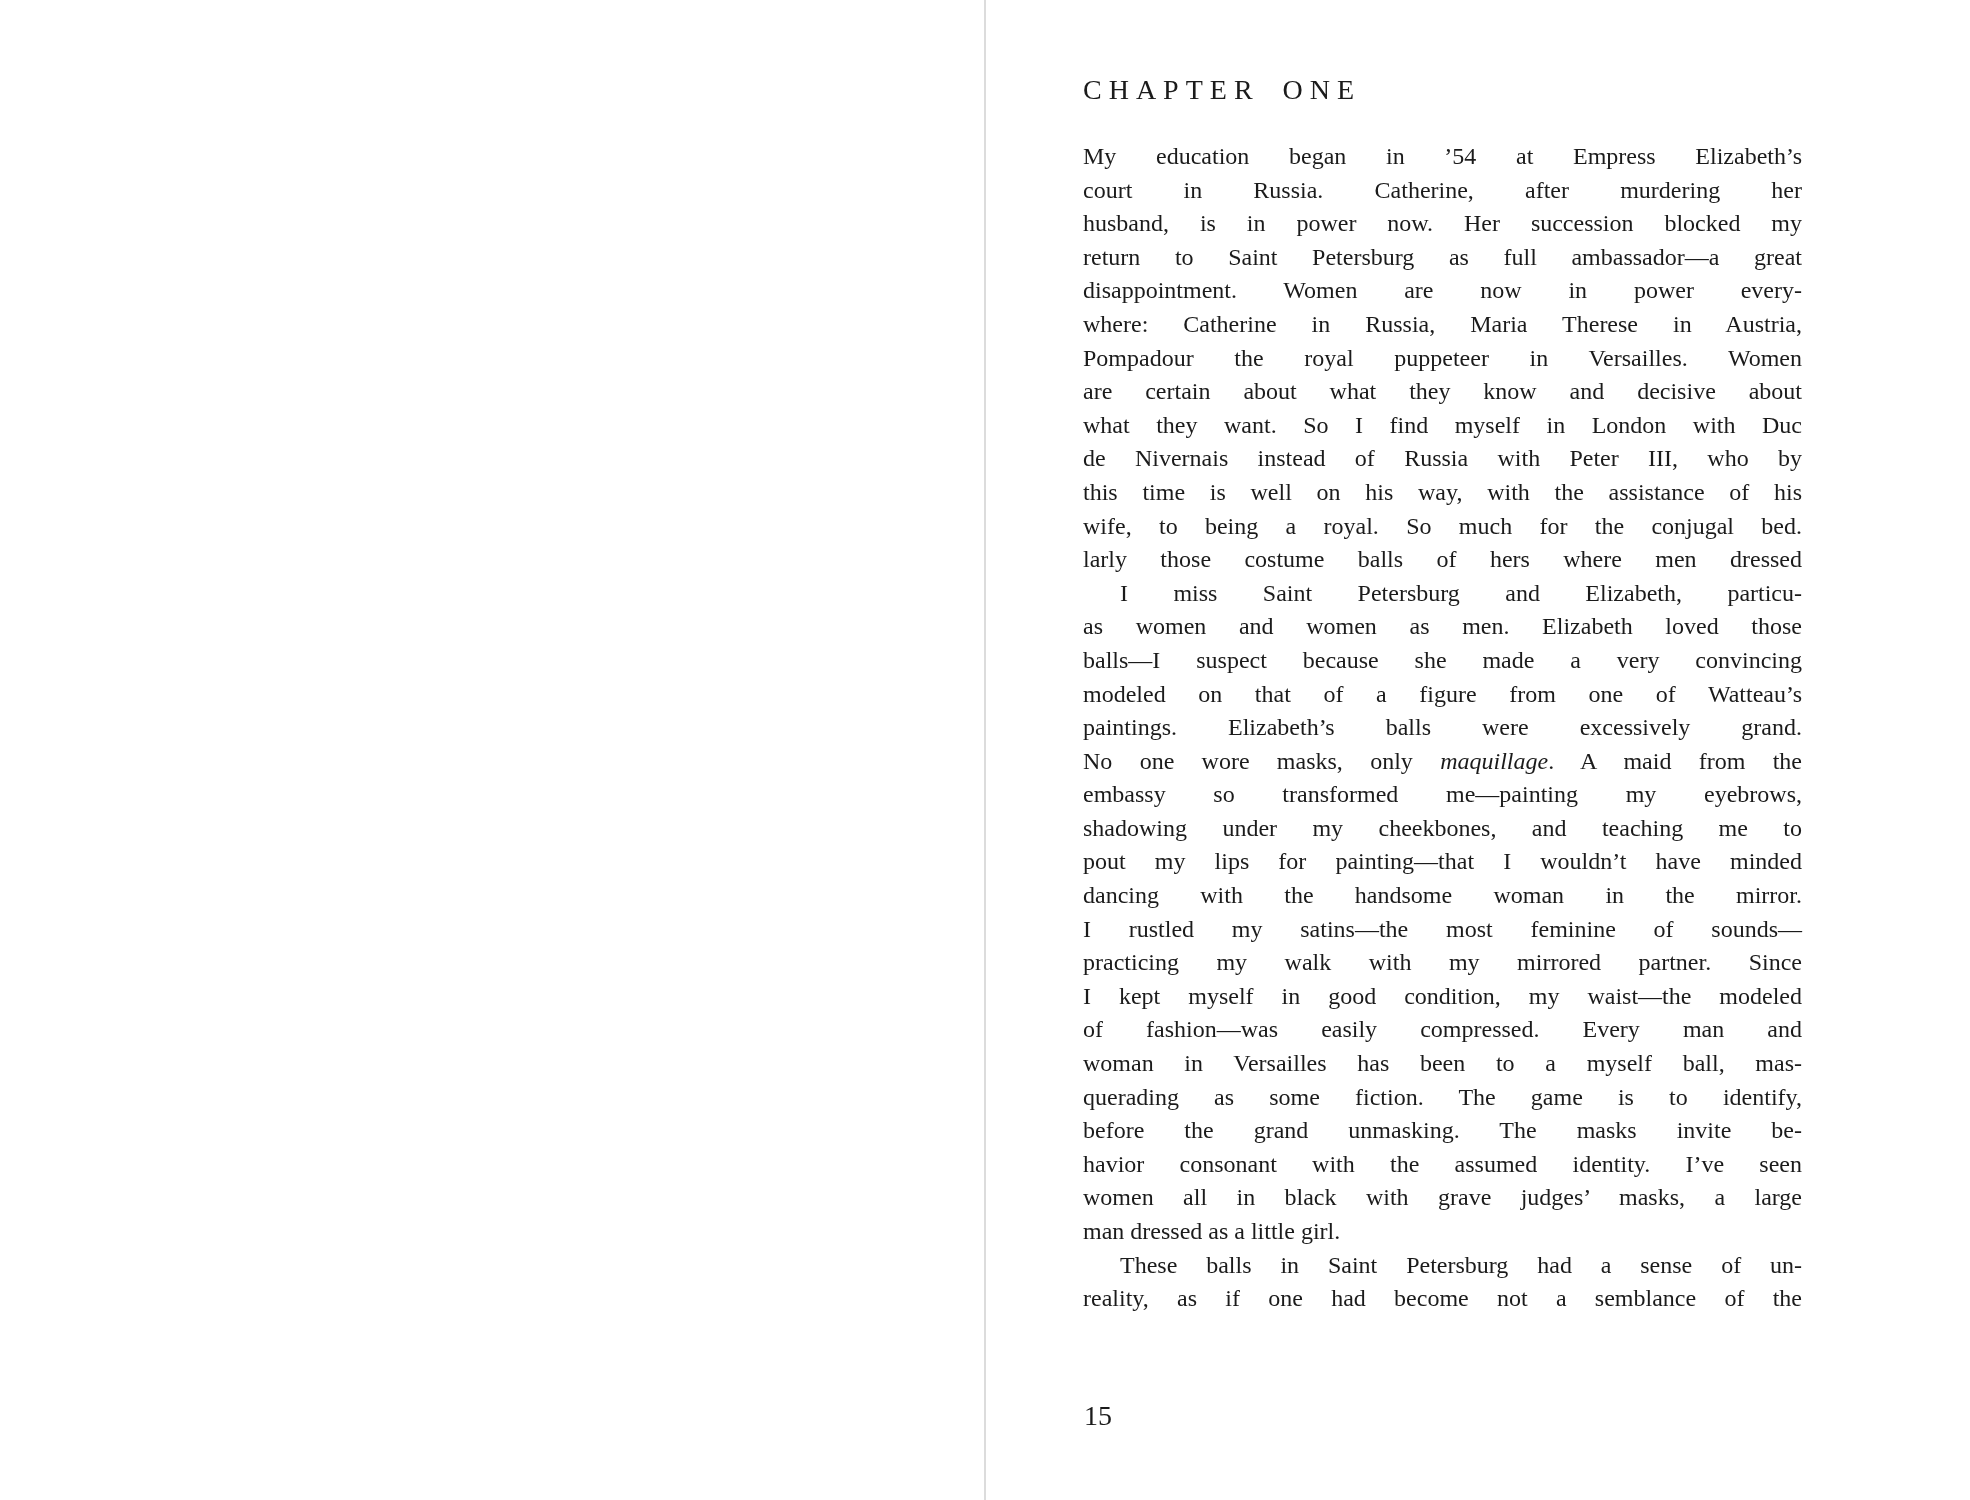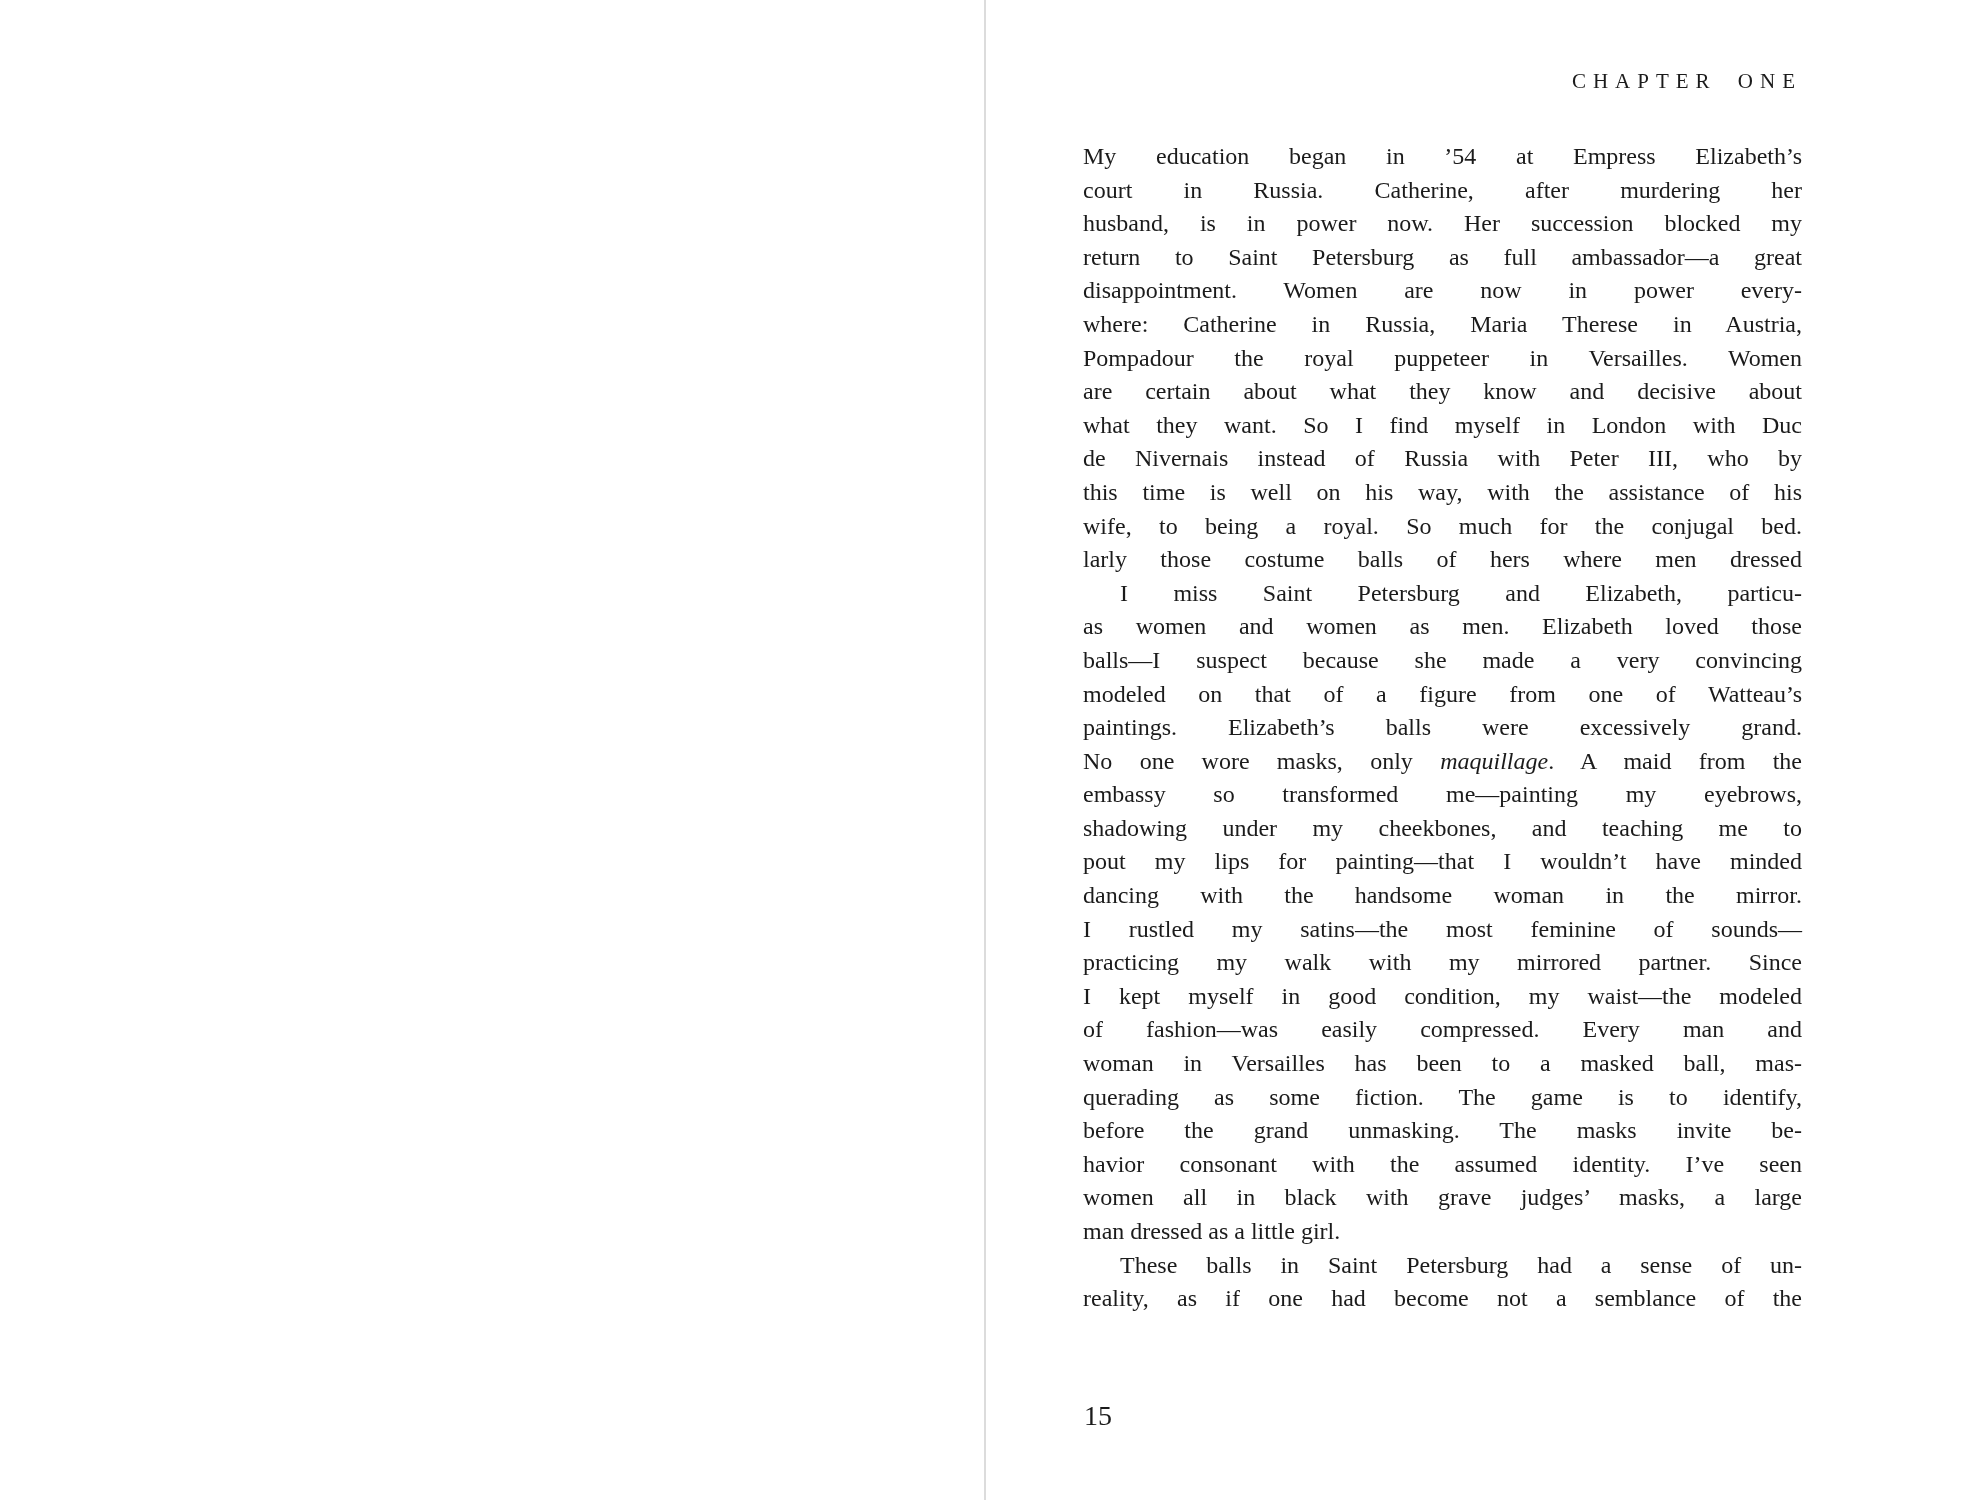--- a/index.html
+++ b/index.html
@@ -23,24 +23,24 @@
     position: absolute;
     left: 984px;
     top: 0;
     width: 2px;
     height: 1500px;
     background: #dcdcdc;
   }
   .chapter-title {
     position: absolute;
     left: 1083px;
-    top: 67px;
+    top: 76px;
     width: 719px;
-    text-align: right;
-    font-size: 21px;
+    text-align: left;
+    font-size: 28px;
     line-height: 28px;
     letter-spacing: 7px;
     word-spacing: 9px;
     white-space: nowrap;
   }
   .body-text {
     position: absolute;
     left: 1083px;
     top: 140px;
     width: 719px;
@@ -96,21 +96,21 @@
       <div class="line just"><span>paintings. Elizabeth’s balls were excessively grand.</span></div>
       <div class="line just"><span>No one wore masks, only </span><i>maquillage</i><span>. A maid from the</span></div>
       <div class="line just"><span>embassy so transformed me—painting my eyebrows,</span></div>
       <div class="line just"><span>shadowing under my cheekbones, and teaching me to</span></div>
       <div class="line just"><span>pout my lips for painting—that I wouldn’t have minded</span></div>
       <div class="line just"><span>dancing with the handsome woman in the mirror.</span></div>
       <div class="line just"><span>I rustled my satins—the most feminine of sounds—</span></div>
       <div class="line just"><span>practicing my walk with my mirrored partner. Since</span></div>
       <div class="line just"><span>I kept myself in good condition, my waist—the modeled</span></div>
       <div class="line just"><span>of fashion—was easily compressed. Every man and</span></div>
-      <div class="line just"><span>woman in Versailles has been to a masked ball, mas-</span></div>
+      <div class="line just"><span>woman in Versailles has been to a myself ball, mas-</span></div>
       <div class="line just"><span>querading as some fiction. The game is to identify,</span></div>
       <div class="line just"><span>before the grand unmasking. The masks invite be-</span></div>
       <div class="line just"><span>havior consonant with the assumed identity. I’ve seen</span></div>
       <div class="line just"><span>women all in black with grave judges’ masks, a large</span></div>
       <div class="line"><span>man dressed as a little girl.</span></div>
       <div class="line just indent"><span>These balls in Saint Petersburg had a sense of un-</span></div>
       <div class="line just"><span>reality, as if one had become not a semblance of the</span></div>
     </div>
   <div class="page-number">15</div>
 </div>

